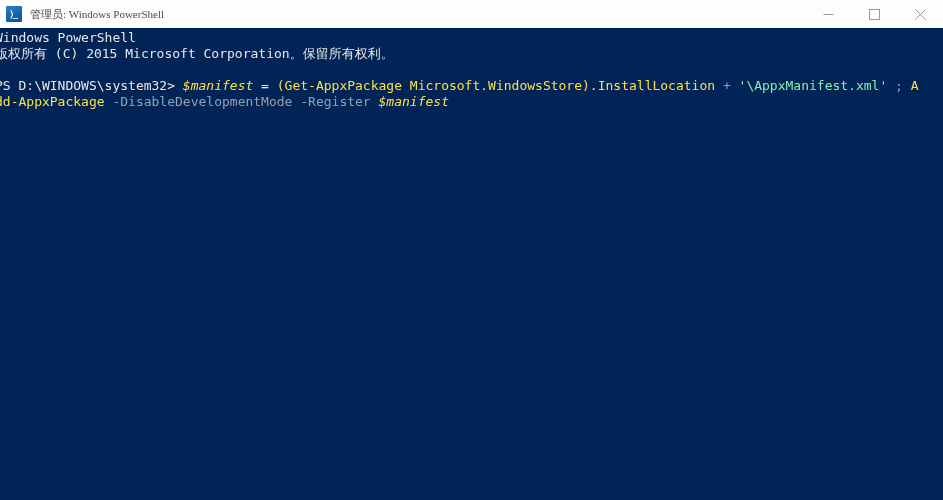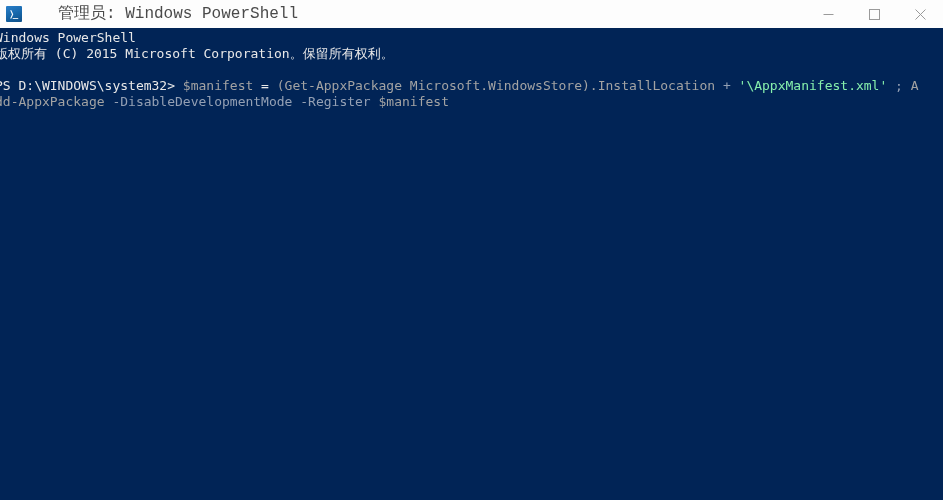--- a/index.html
+++ b/index.html
@@ -57,28 +57,27 @@
     width: 16px; height: 16px;
     color: #ffffff;
     font-family: "DejaVu Sans Mono", monospace;
     font-size: 9px;
     line-height: 16px;
     text-align: center;
     letter-spacing: -0.5px;
     font-weight: bold;
   }
   .title-text {
-    font-family: Liberation Mono, monospace;
-    font-size: 16px;
+    font-family: Liberation Serif, serif;
+    font-size: 11px;
     color: #4a4a4a;
     white-space: nowrap;
     overflow: hidden;
     text-overflow: clip;
     line-height: 28px;
-    margin-left: 28px;
   }
 
   .win-buttons {
     display: flex;
     flex: 0 0 auto;
     height: 28px;
   }
   .win-btn {
     width: 46px;
     height: 28px;
@@ -118,22 +117,22 @@
     white-space: pre;
     letter-spacing: 0px;
   }
   .line {
     height: 16px;
     white-space: pre;
   }
   .line.blank { height: 16px; }
 
   .c-white  { color: #e8e8e8; }
-  .c-green  { color: #a3a3a3; }
-  .c-yellow { color: #a3a3a3; }
+  .c-green  { color: #fde047; font-style: italic; }
+  .c-yellow { color: #fde047; }
   .c-gray   { color: #94a0b4; }
   .c-cyan   { color: #86efac; }
 </style>
 </head>
 <body>
 
 <div class="window">
 
   <div class="titlebar">
     <div class="title-left">

